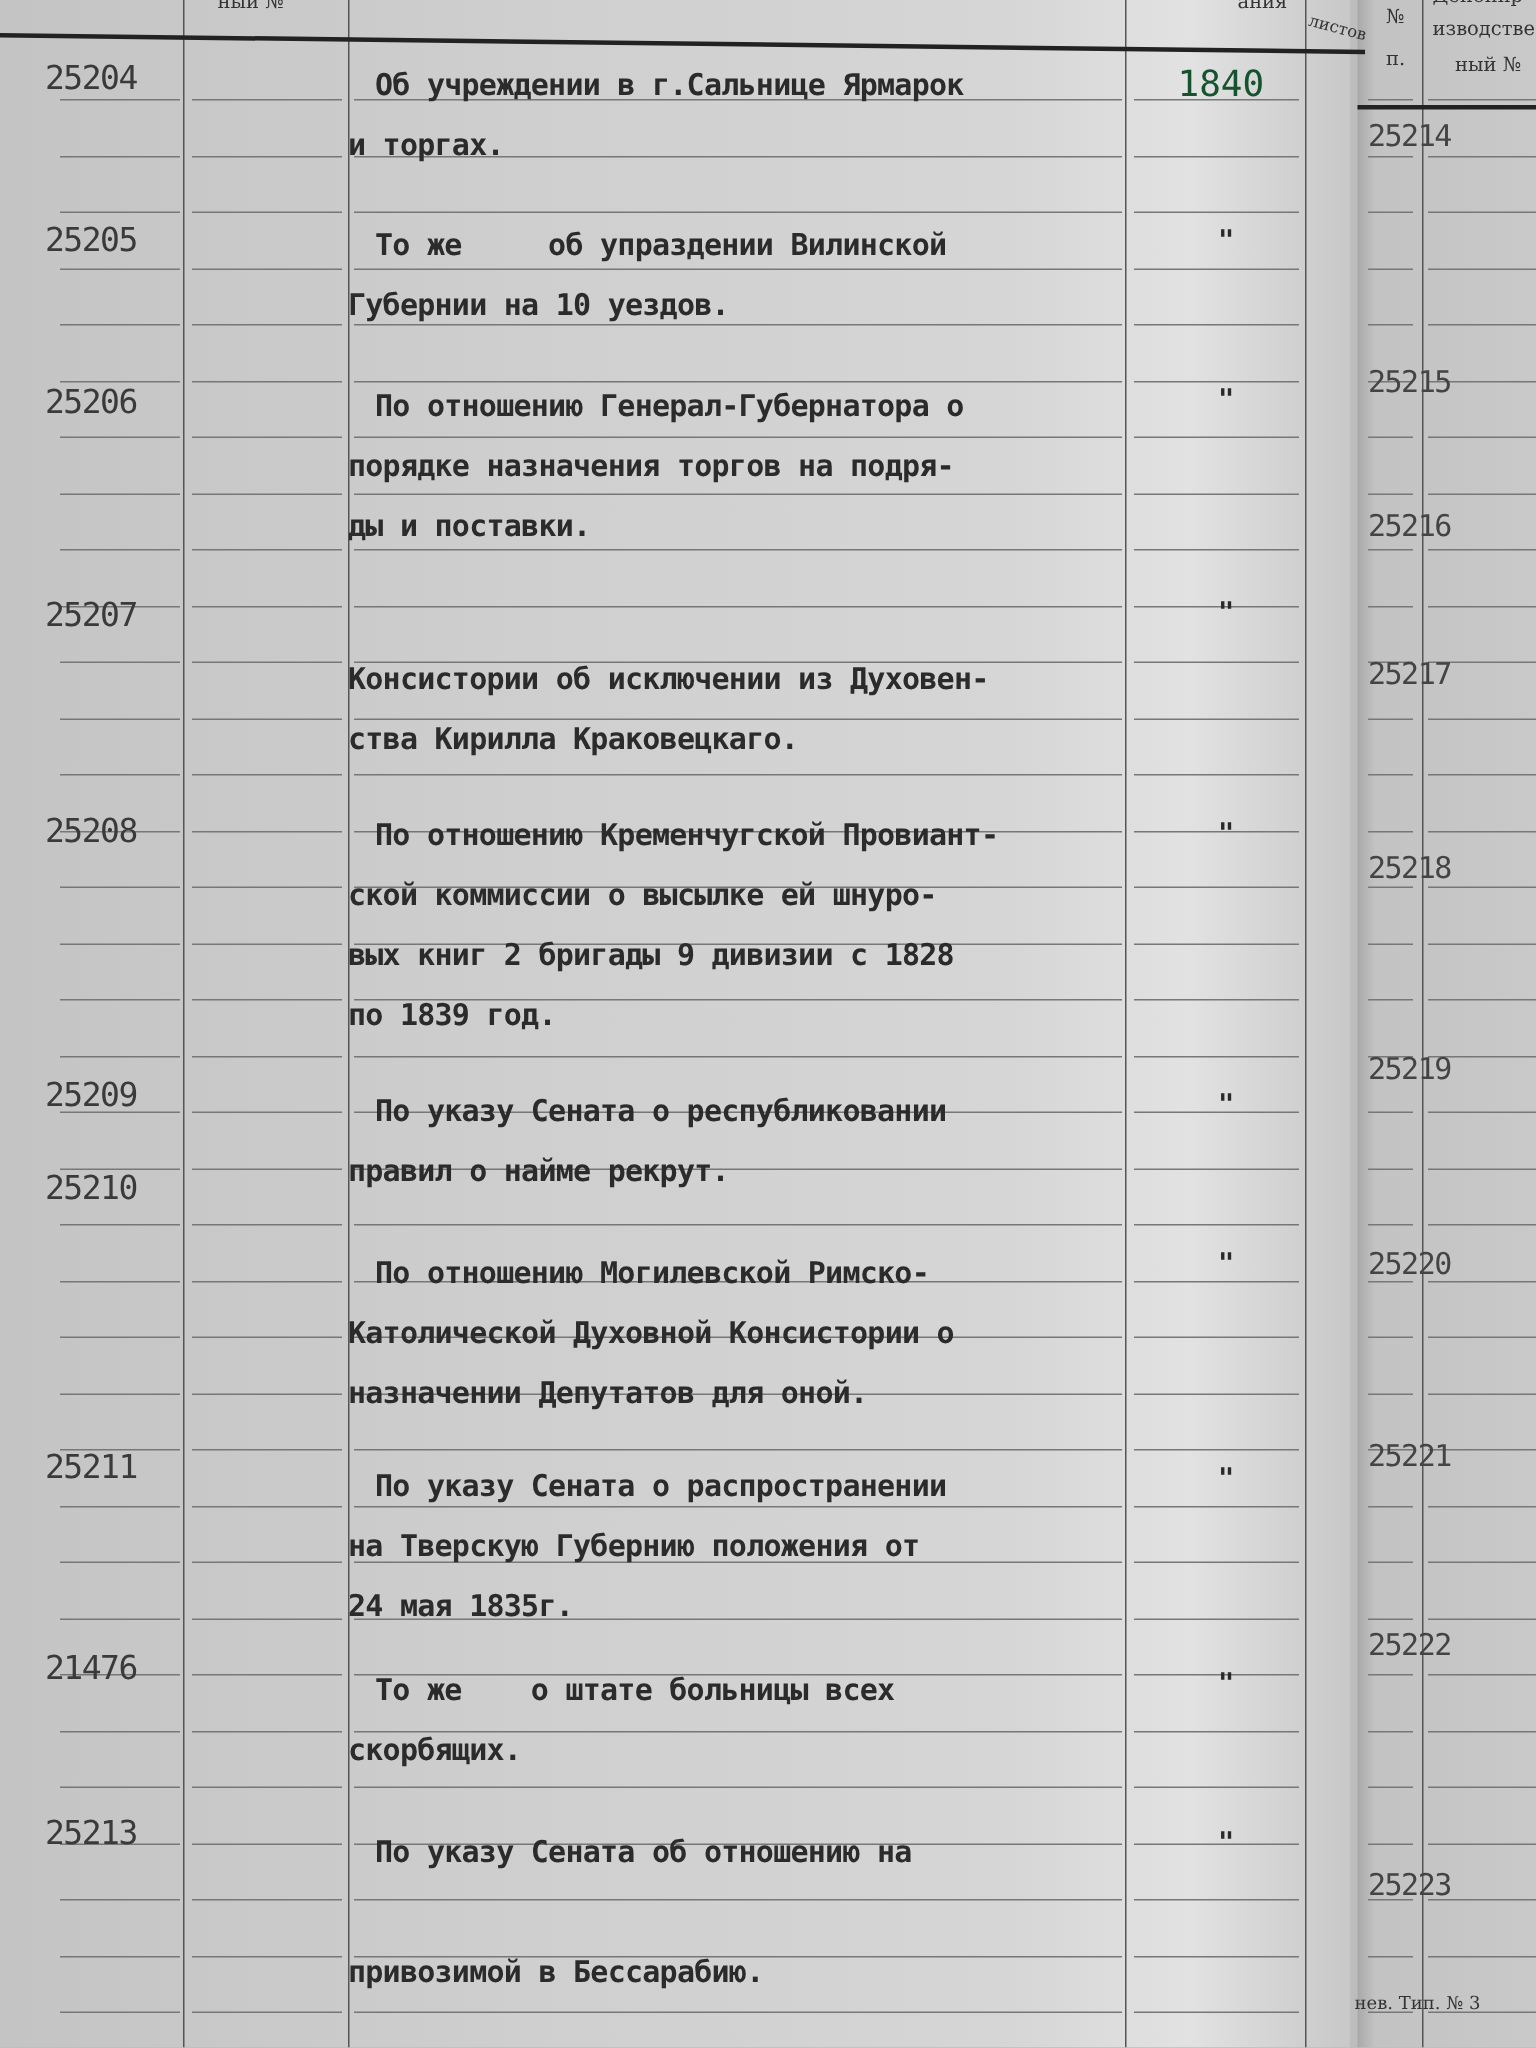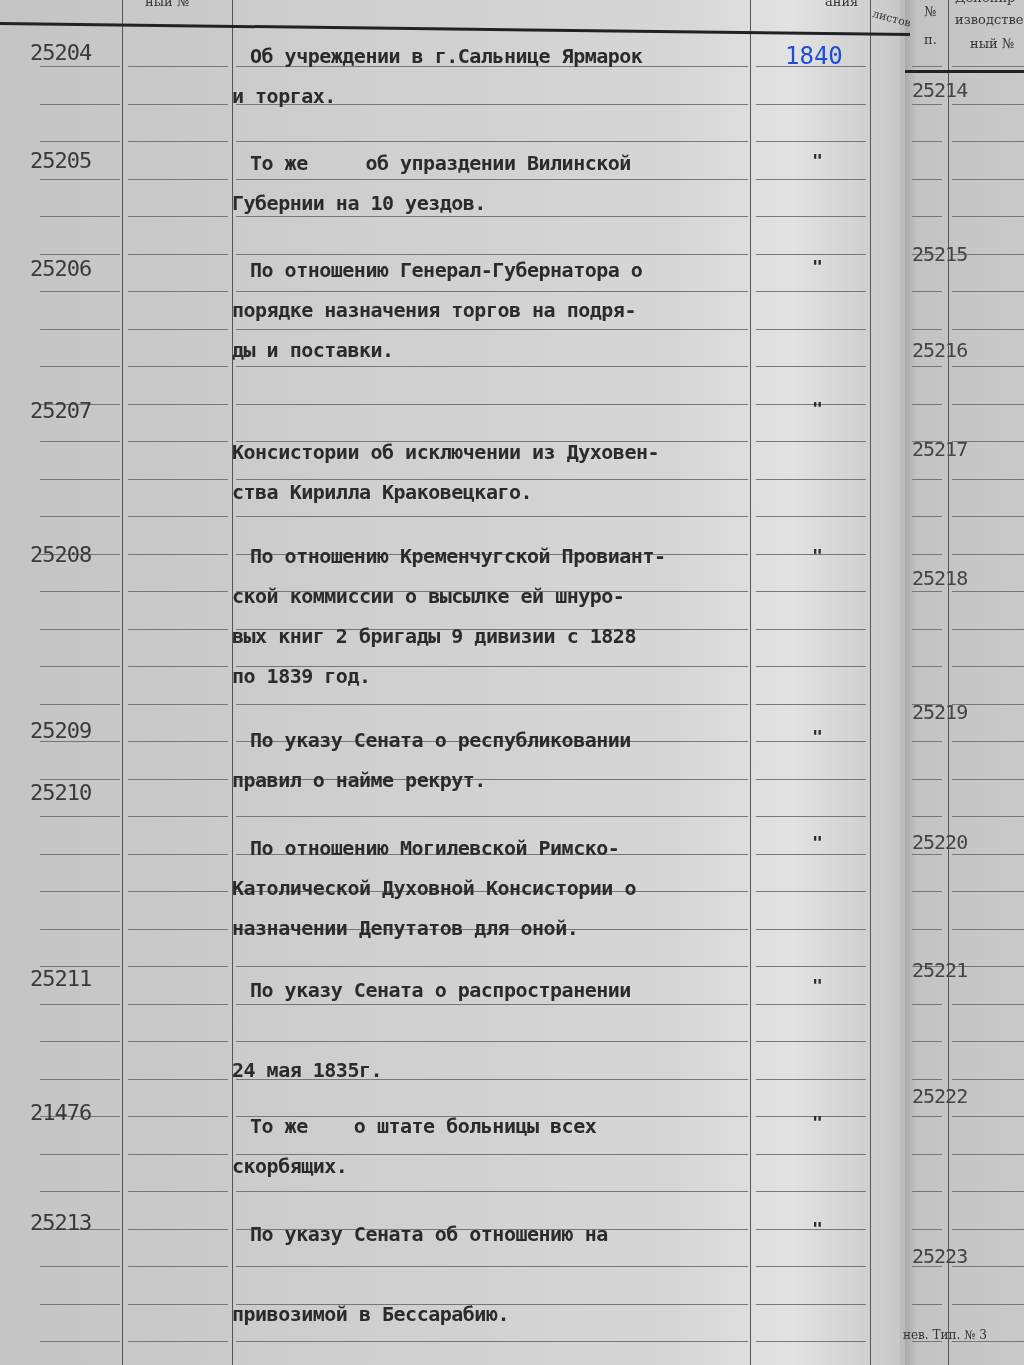--- a/index.html
+++ b/index.html
@@ -32,21 +32,21 @@
   .rowline { position: absolute; height: 1px; background: #777; }
   .entry-num {
     position: absolute; left: 30px; font-size: 22px; letter-spacing: -1px; color: #3a3a3a;
   }
   .entry-text {
     position: absolute; left: 232px; width: 520px; font-size: 20px; line-height: 40px;
     color: #2b2b2b; font-weight: bold; letter-spacing: -0.5px; white-space: pre;
   }
   .entry-text .indent { display: inline-block; width: 18px; }
   .ditto { position: absolute; left: 812px; font-size: 18px; font-weight: bold; }
-  .year { position: absolute; left: 785px; top: 42px; font-size: 24px; color: #1d4ed8; text-align: right; }
+  .year { position: absolute; left: 785px; top: 42px; font-size: 24px; color: #14532d; text-align: right; }
   .rnum {
     position: absolute; left: 912px; font-size: 20px; color: #444; letter-spacing: -1px;
   }
   .footer {
     position: absolute; left: 903px; top: 1328px; font-family: "DejaVu Serif", serif;
     font-size: 12px; color: #333;
   }
 </style>
 </head>
 <body>
@@ -315,21 +315,21 @@
     <div class="entry-text" style="top:720px"><span class="indent"></span><span>По указу Сената о республиковании</span><br><span>правил о найме рекрут.</span></div>
     <div class="ditto" style="top:726px">"</div>
   </div>
   <div>
     <div class="entry-num" style="top:780px">25210</div>
     <div class="entry-text" style="top:828px"><span class="indent"></span><span>По отношению Могилевской Римско-</span><br><span>Католической Духовной Консистории о</span><br><span>назначении Депутатов для оной.</span></div>
     <div class="ditto" style="top:832px">"</div>
   </div>
   <div>
     <div class="entry-num" style="top:966px">25211</div>
-    <div class="entry-text" style="top:970px"><span class="indent"></span><span>По указу Сената о распространении</span><br><br><span>24 мая 1835г.</span></div>
+    <div class="entry-text" style="top:970px"><span class="indent"></span><span>По указу Сената о распространении</span><br><span>на Тверскую Губернию положения от</span><br><span>24 мая 1835г.</span></div>
     <div class="ditto" style="top:975px">"</div>
   </div>
   <div>
     <div class="entry-num" style="top:1100px">21476</div>
     <div class="entry-text" style="top:1106px"><span class="indent"></span><span>То же    о штате больницы всех</span><br><span>скорбящих.</span></div>
     <div class="ditto" style="top:1112px">"</div>
   </div>
   <div>
     <div class="entry-num" style="top:1210px">25213</div>
     <div class="entry-text" style="top:1214px"><span class="indent"></span><span>По указу Сената об отношению на</span><br><br><span>привозимой в Бессарабию.</span></div>

